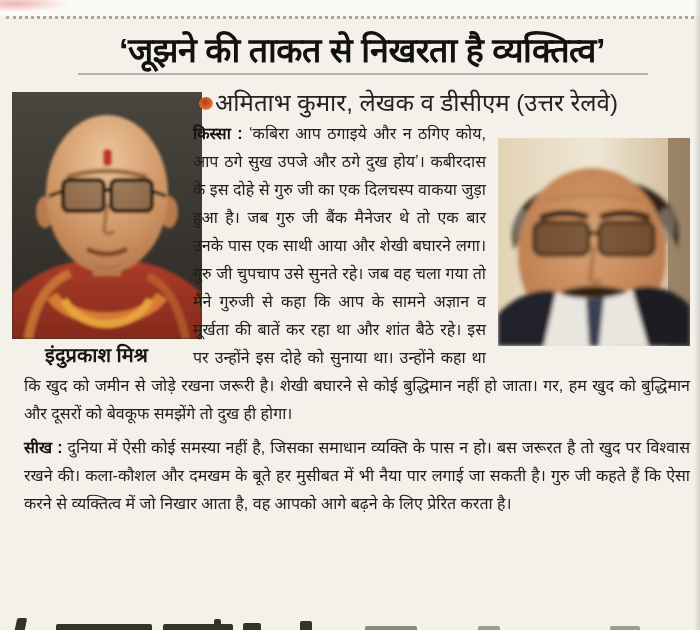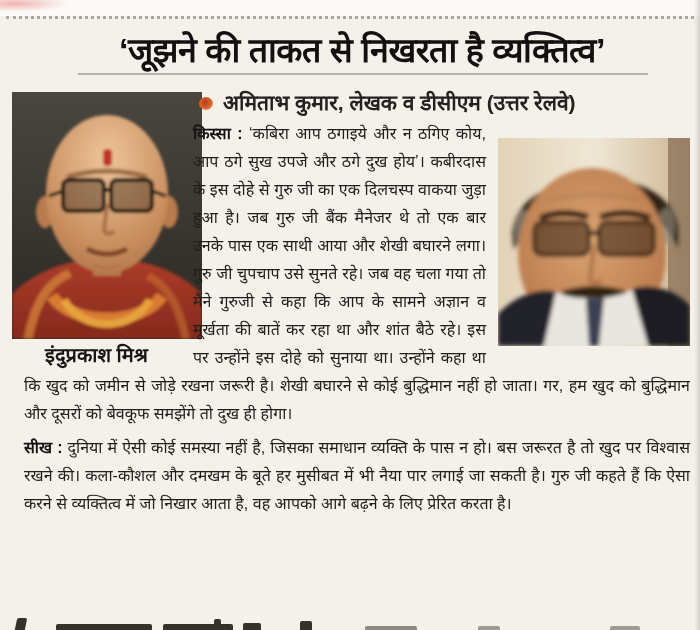--- a/index.html
+++ b/index.html
@@ -24,22 +24,22 @@
   .left-fig{float:left;width:169px;margin:12px 12px 4px 0;}
   .left-fig svg{display:block;}
   .caption{
     text-align:center;font-size:20px;font-weight:700;color:#171614;
     padding-top:4px;line-height:24px;
   }
   .right-fig{float:right;width:192px;margin:18px 0 6px 12px;}
   .right-fig svg{display:block;}
 
   .byline{
-    padding:10px 0 4px 6px;font-size:21px;font-weight:700;color:#24221f;
-    display:flex;align-items:center;gap:10px;line-height:26px;
+    padding:10px 0 4px 6px;font-size:24px;font-weight:400;color:#24221f;
+    display:flex;align-items:center;gap:2px;line-height:26px;
   }
   .bullet{
     width:14px;height:13px;border-radius:50%;flex:0 0 auto;
     background:radial-gradient(circle at 45% 40%, #b93a20 0%, #d8662b 55%, rgba(222,140,70,.25) 100%);
   }
 
   .body-par{
     margin:0 0 6px 12px;font-size:16px;line-height:28px;color:#201f1c;
     text-align:justify;
   }

